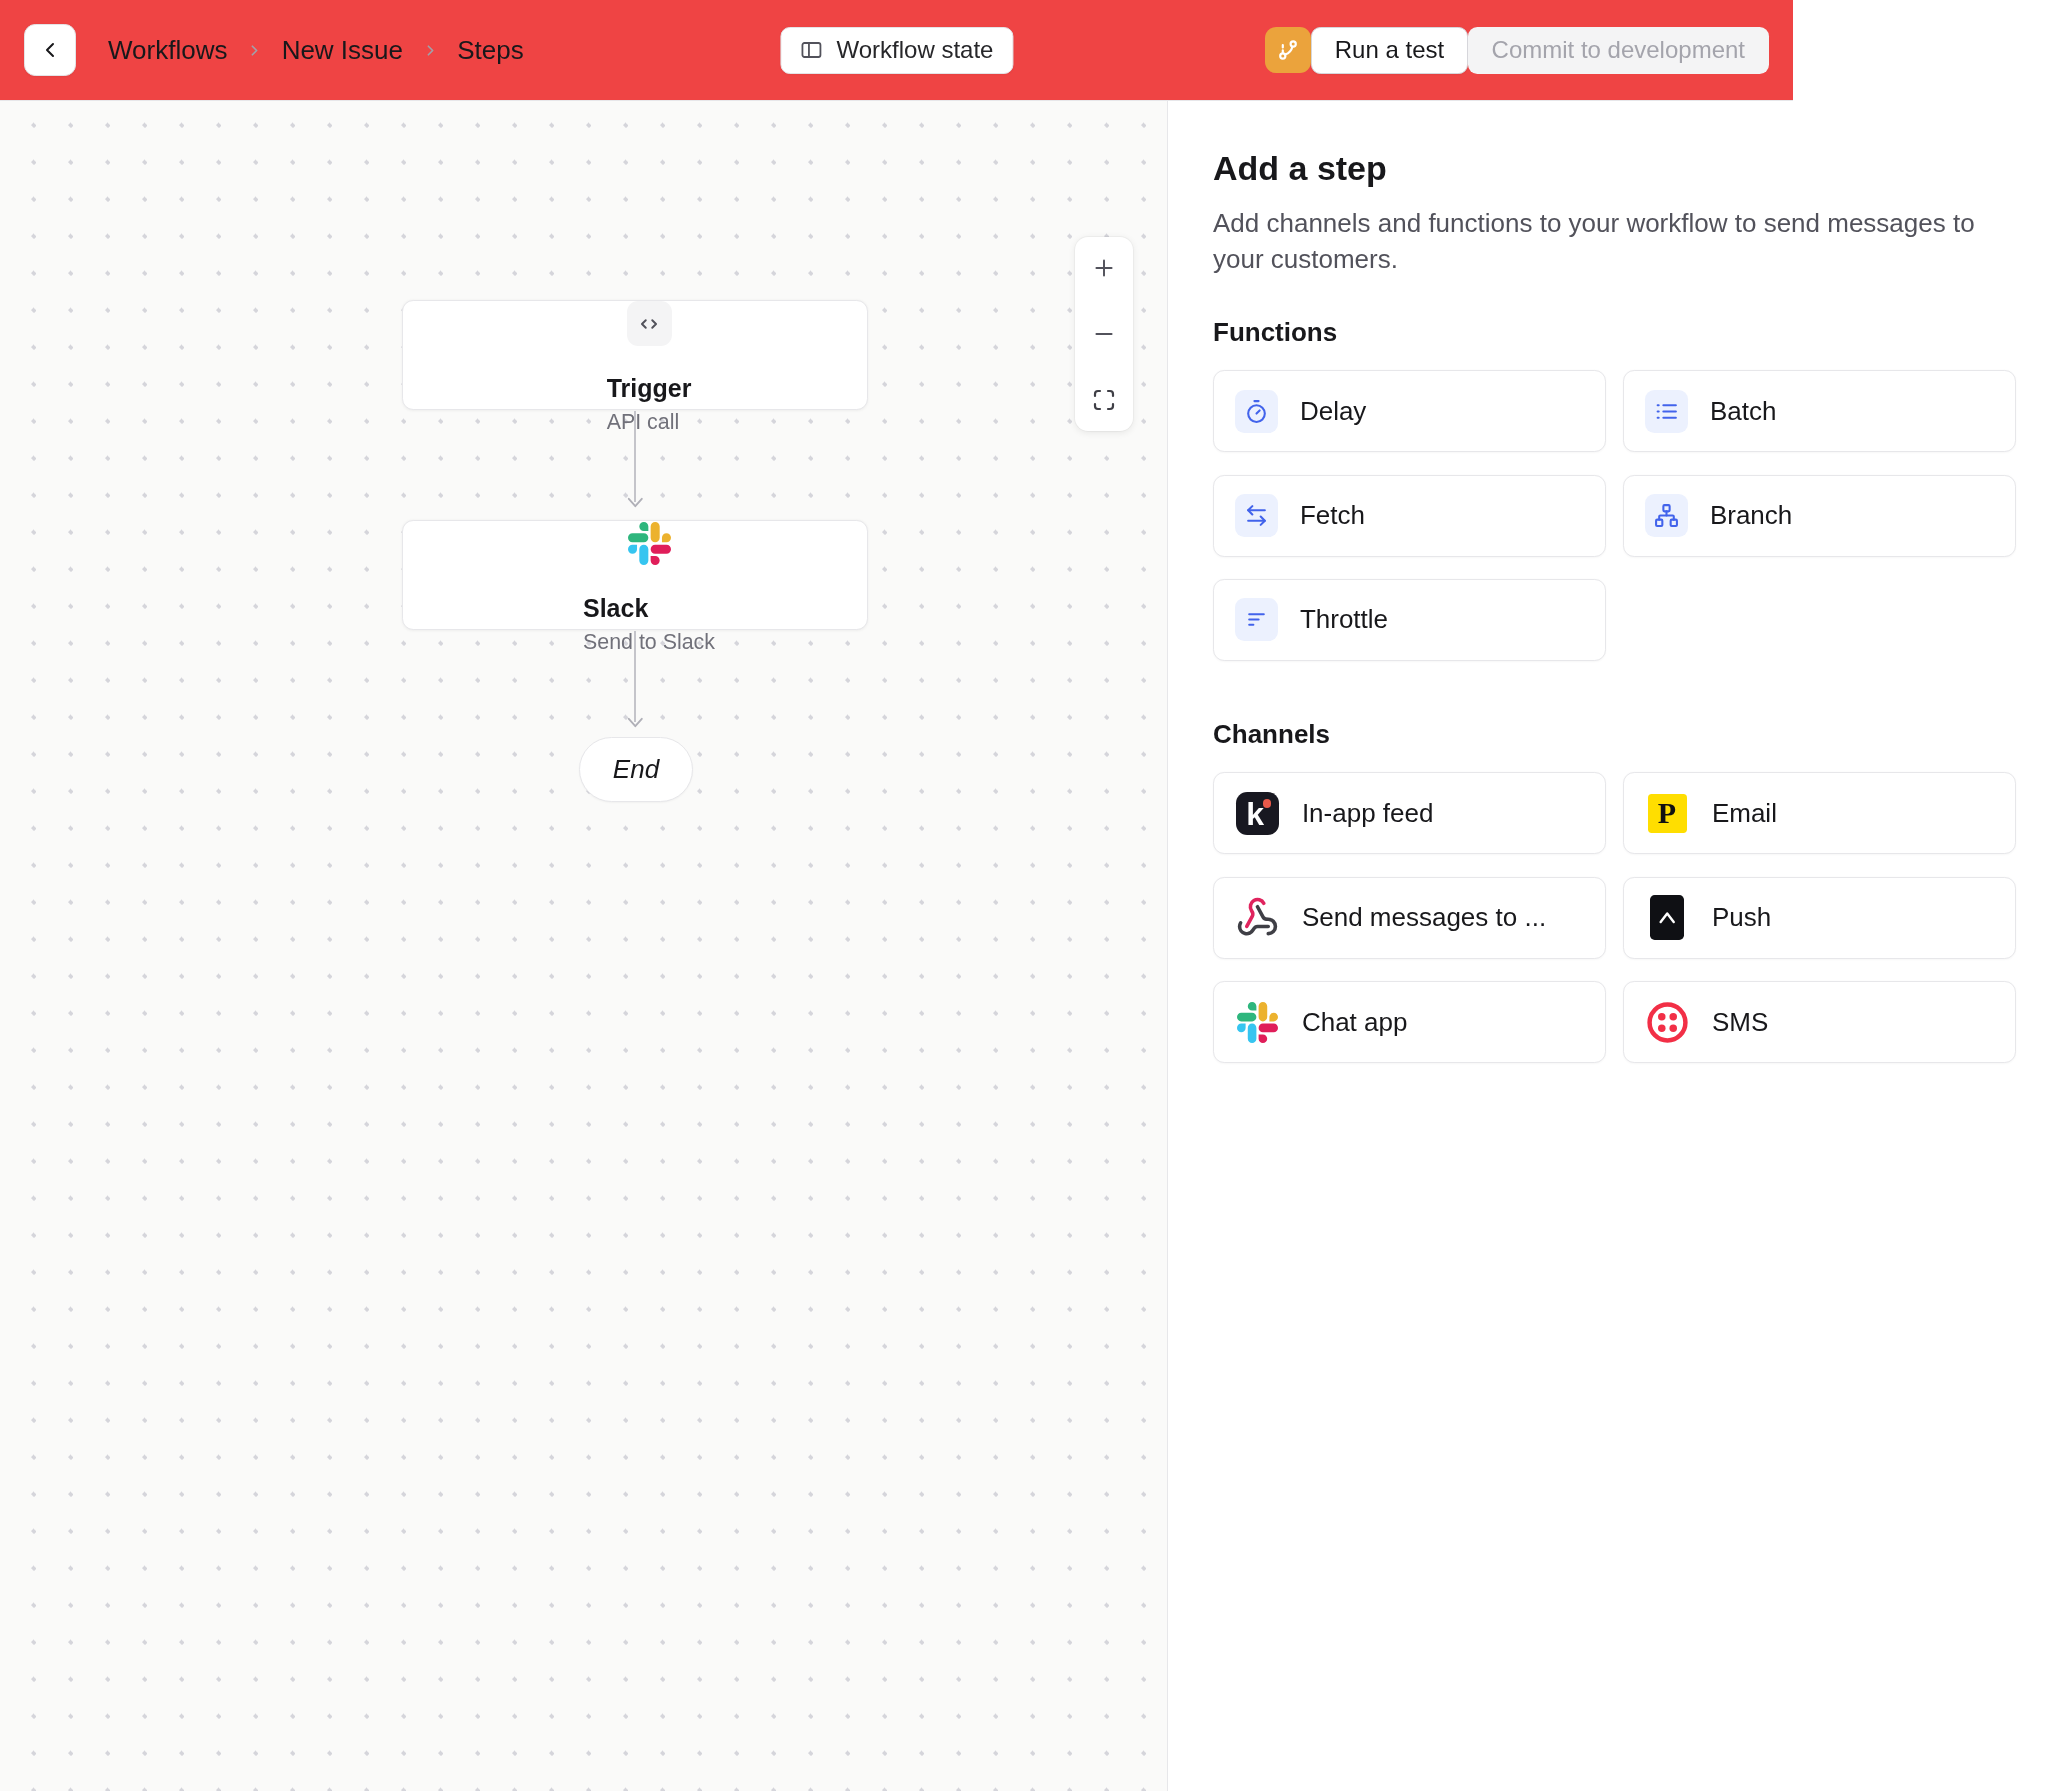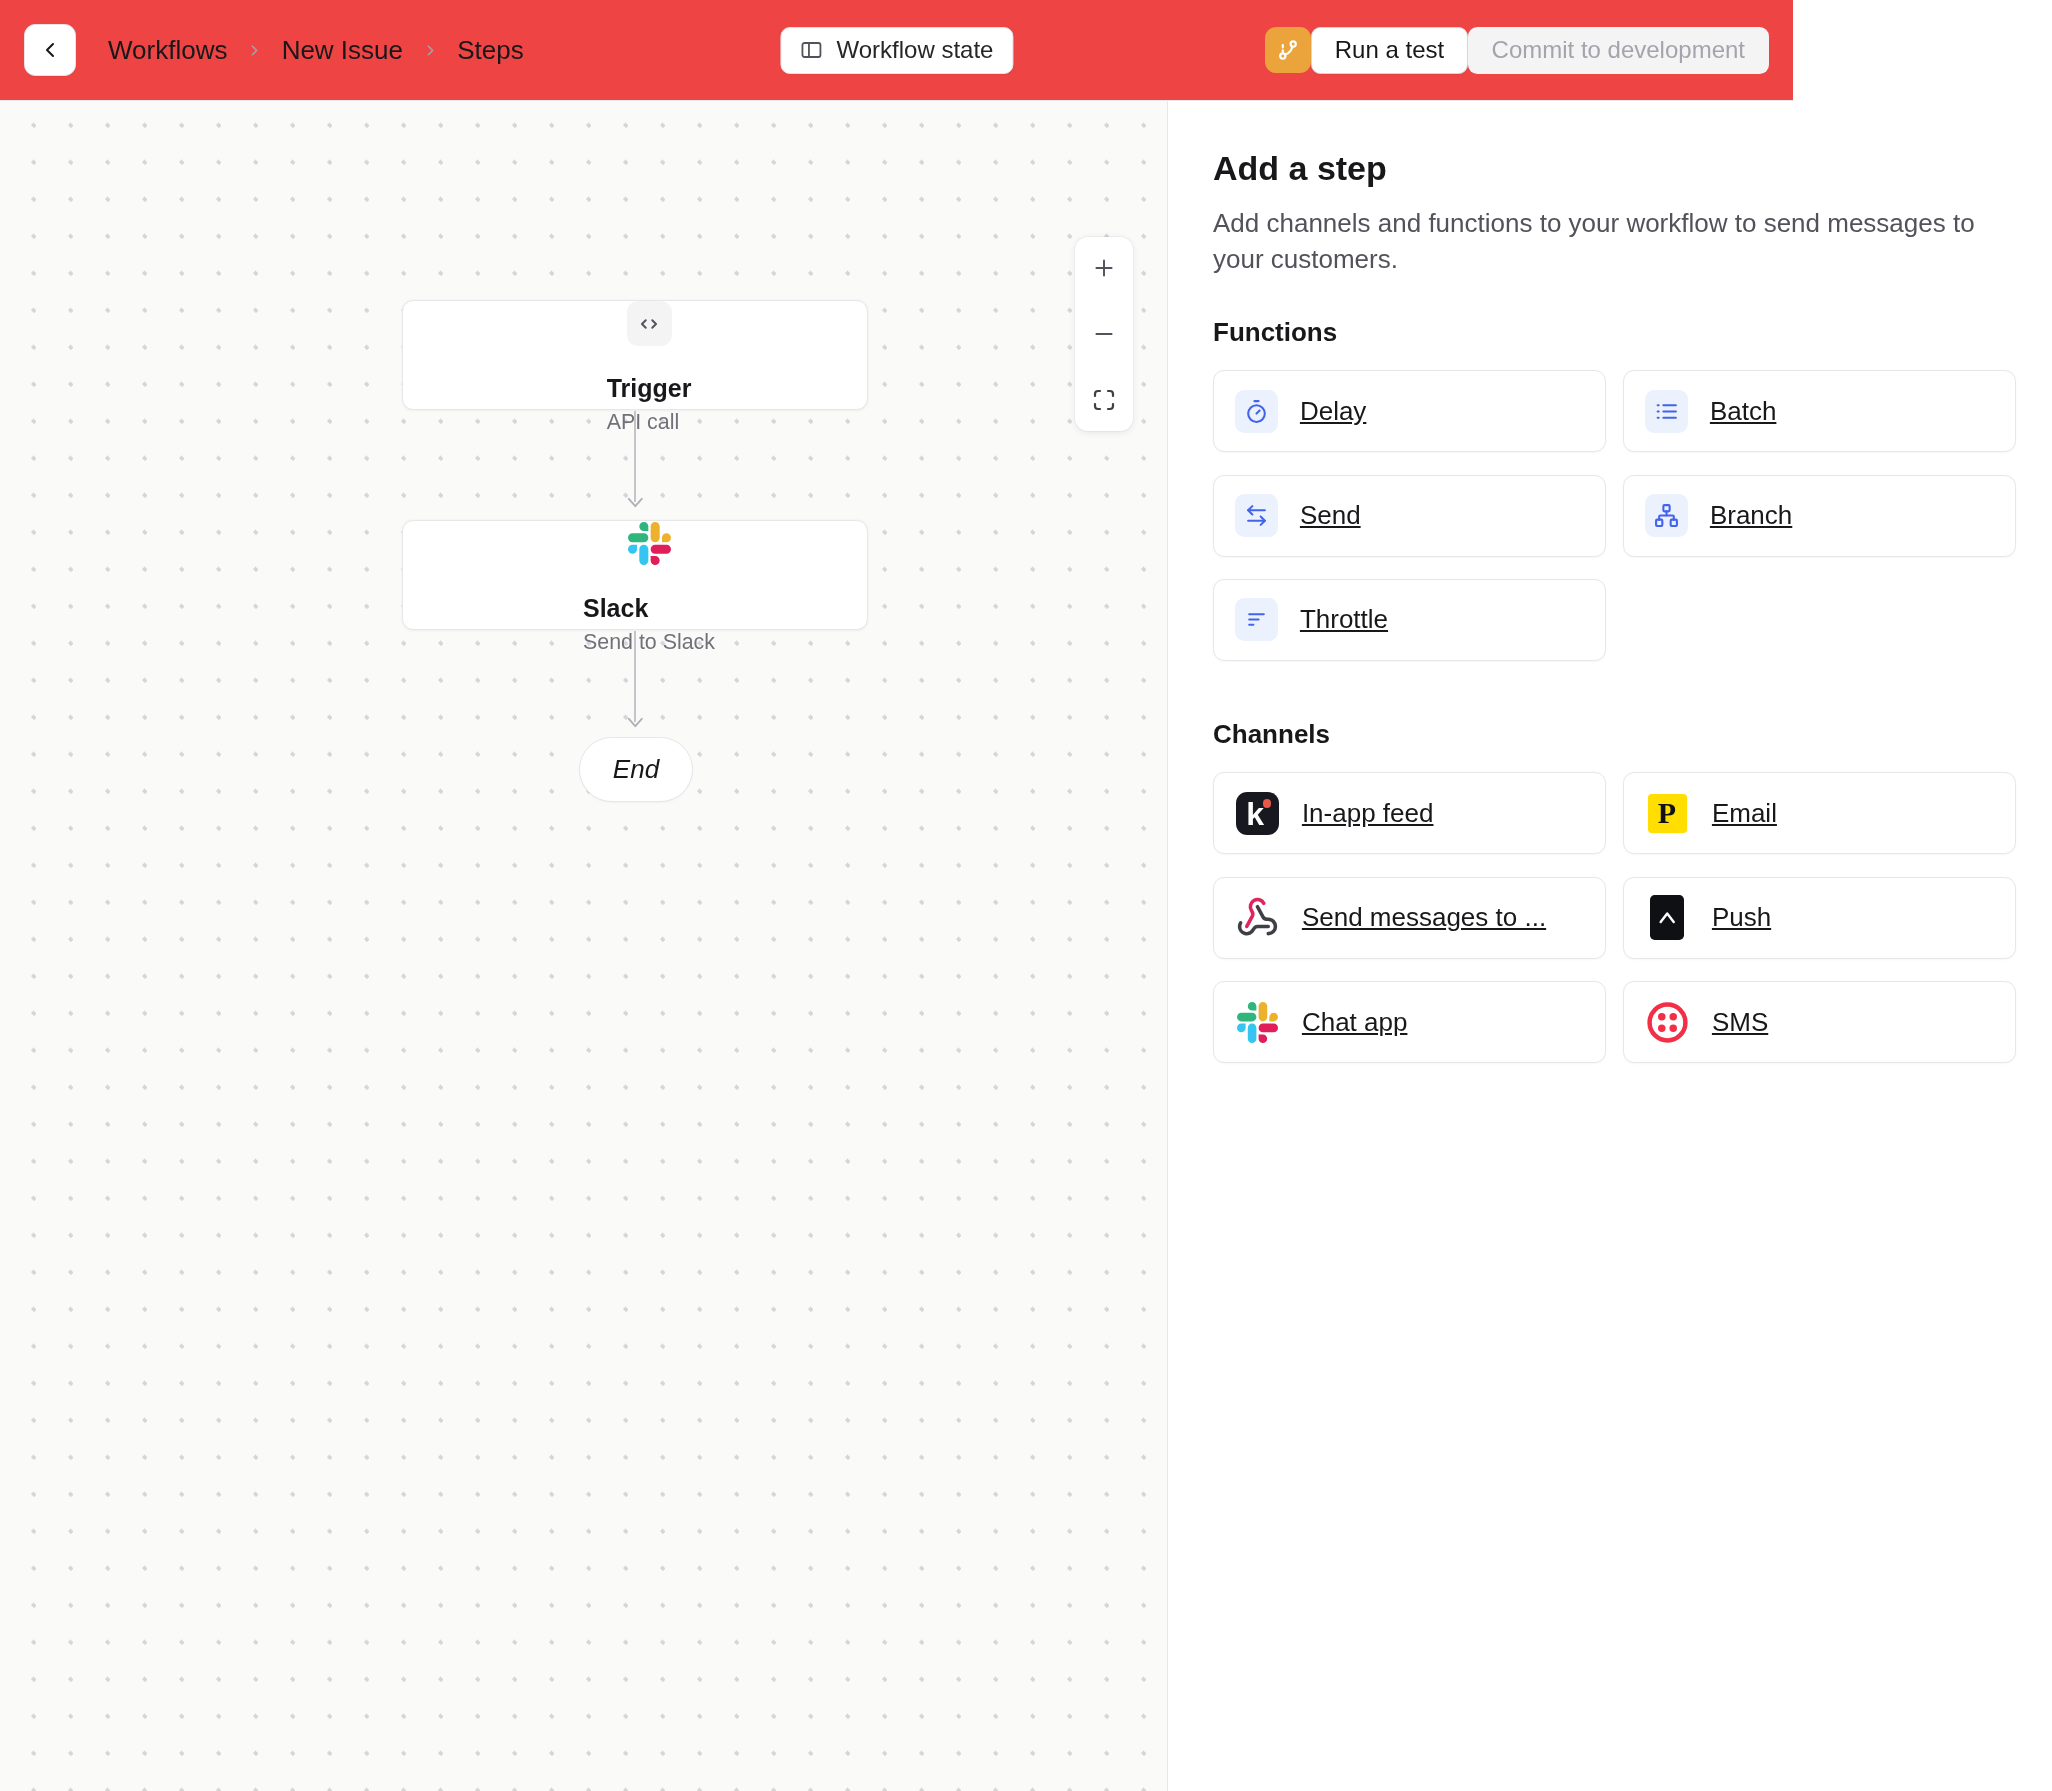--- a/index.html
+++ b/index.html
@@ -106,21 +106,21 @@
   .panel-desc  { font-size:26px; color:#52525B; line-height:1.4; max-width:783px; margin-bottom:39px; }
   .section-label { font-size:26px; font-weight:600; color:#18181B; margin-bottom:22.4px; }
   .card-grid {
     display:grid; grid-template-columns:1fr 1fr; gap:22.4px 17px; margin-bottom:58px;
   }
   .card {
     height:82px; background:#fff; border:0.9px solid #E7E7EA; border-radius:11.2px;
     display:flex; align-items:center; gap:22.4px; padding:0 20.5px;
     box-shadow:0 0.9px 1.9px rgba(0,0,0,.03); cursor:pointer;
   }
-  .card-label { font-size:26px; font-weight:500; color:#18181B; white-space:nowrap;text-decoration:underline; }
+  .card-label { font-size:26px; font-weight:500; color:#18181B; white-space:nowrap; }
   .fn-icon {
     width:43px; height:43px; border-radius:9.3px; background:#ECF1FE;
     display:flex; align-items:center; justify-content:center; flex:none;
   }
   .ch-icon { width:45px; height:45px; display:flex; align-items:center; justify-content:center; flex:none; }
 
   .knock-box {
     width:43px; height:43px; background:#181821; border-radius:11.2px; position:relative;
     display:flex; align-items:center; justify-content:center;
   }
@@ -287,21 +287,21 @@
 
     <div class="card">
       <span class="fn-icon">
         <svg width="25" height="25" viewBox="0 0 24 24" fill="none" stroke="#4263EB" stroke-width="2" stroke-linecap="round" stroke-linejoin="round">
             <path d="M8 3 4 7l4 4"></path>
             <path d="M4 7h16"></path>
             <path d="m16 21 4-4-4-4"></path>
             <path d="M20 17H4"></path>
           </svg>
       </span>
-      <span class="card-label">Send</span>
+      <span class="card-label">Fetch</span>
     </div>
 
     <div class="card">
       <span class="fn-icon">
         <svg width="25" height="25" viewBox="0 0 24 24" fill="none" stroke="#4263EB" stroke-width="2" stroke-linecap="round" stroke-linejoin="round">
             <rect x="16" y="16" width="6" height="6" rx="1"></rect>
             <rect x="2" y="16" width="6" height="6" rx="1"></rect>
             <rect x="9" y="2" width="6" height="6" rx="1"></rect>
             <path d="M5 16v-3a1 1 0 0 1 1-1h12a1 1 0 0 1 1 1v3"></path>
             <path d="M12 12V8"></path>

